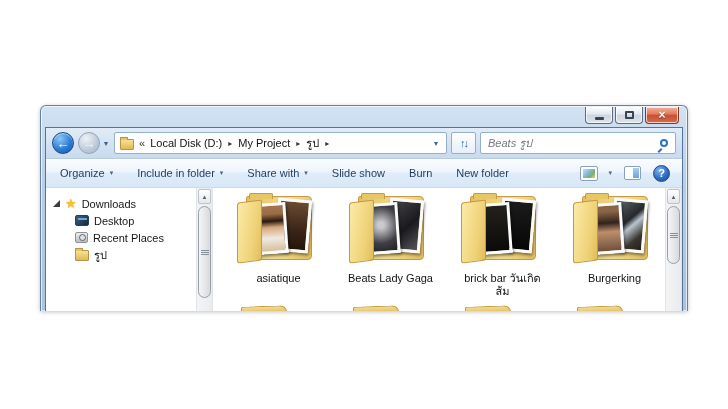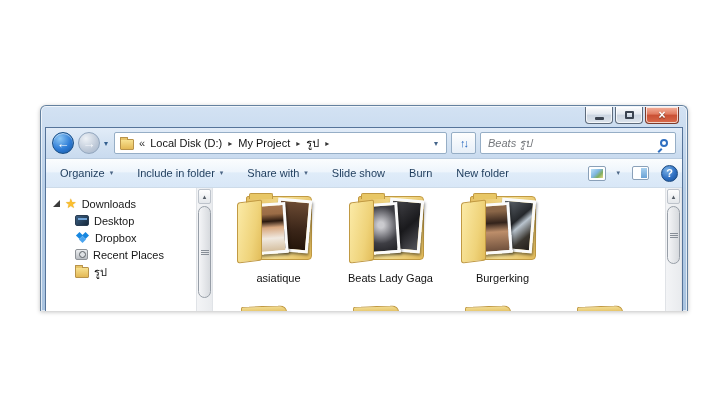--- a/index.html
+++ b/index.html
@@ -55,21 +55,21 @@
     letter-spacing:-2px; cursor:pointer; }
   .searchbox { width:196px; height:22px; flex:0 0 auto; background:#fff; border:1px solid #96aec6;
     border-radius:2px; display:flex; align-items:center; padding:0 7px; cursor:text; }
   .search-ph { flex:1; font-style:italic; color:#75787c; font-size:11px; overflow:hidden; white-space:nowrap; }
   .ic-search { width:8px; height:8px; border:2px solid #2f6fc0; border-radius:50%; position:relative; flex:0 0 auto; }
   .ic-search::after { content:""; position:absolute; width:2px; height:5px; background:#2f6fc0;
     left:-3px; top:7px; transform:rotate(45deg); }
 
   
   .toolbar { height:29px; display:flex; align-items:center; justify-content:space-between;
-    padding:0 4px 0 14px; font-size:11px; color:#1e3c5c;
+    padding:0 12px 0 14px; font-size:11px; color:#1e3c5c;
     background:linear-gradient(180deg,#fbfdfe 0%,#eef5fc 45%,#dfecf9 50%,#d8e7f7 100%);
     border-bottom:1px solid #cddbe9; }
   .tb-left { display:flex; align-items:center; gap:24px; }
   .tb-item { display:flex; align-items:center; cursor:pointer; white-space:nowrap; }
   .dd { font-size:7px; color:#4c6686; margin-left:5px; }
   .tb-right { display:flex; align-items:center; gap:12px; }
   .tb-views { display:flex; align-items:center; gap:5px; cursor:pointer; }
   .ic-views { width:18px; height:15px; border:1px solid #8aa0b8; border-radius:2px; background:#fff;
     padding:2px; }
   .ic-views i { display:block; width:100%; height:100%;
@@ -238,28 +238,20 @@
           <div class="sb-row root">
             <span class="expander"></span>
             <span class="ic-star">★</span>
             <span class="sb-label">Downloads</span>
           </div>
           <div class="sb-row child">
             <span class="ic-desktop"></span>
             <span class="sb-label">Desktop</span>
           </div>
           <div class="sb-row child">
-            <span class="ic-dropbox">
-                <i></i>
-                <i></i>
-                <i></i>
-              </span>
-            <span class="sb-label">Dropbox</span>
-          </div>
-          <div class="sb-row child">
             <span class="ic-recent"></span>
             <span class="sb-label">Recent Places</span>
           </div>
           <div class="sb-row child">
             <span class="ic-fold"></span>
             <span class="sb-label">รูป</span>
           </div>
         </div>
 
         <div class="scrollbar sb-scroll">
@@ -286,20 +278,29 @@
           <div class="folder-item">
             <div class="folder-art">
               <div class="f-back"></div>
               <div class="photo pb" style="background: linear-gradient(135deg, rgb(69, 69, 74) 0%, rgb(26, 26, 29) 55%, rgb(85, 85, 91) 100%);"></div>
               <div class="photo pf" style="background: radial-gradient(circle at 45% 42%, rgb(202, 202, 206) 10%, rgb(143, 143, 149) 32%, rgb(62, 62, 68) 62%, rgb(33, 33, 37) 100%);"></div>
               <div class="f-front"></div>
             </div>
             <div class="f-label"><span>Beats Lady Gaga</span><span class="l2"></span></div>
           </div>
 
+          <div class="folder-item">
+            <div class="folder-art">
+              <div class="f-back"></div>
+              <div class="photo pb" style="background: linear-gradient(rgb(27, 27, 27) 0%, rgb(6, 6, 6) 100%);"></div>
+              <div class="photo pf" style="background: linear-gradient(rgb(36, 33, 28) 0%, rgb(11, 10, 9) 100%);"></div>
+              <div class="f-front"></div>
+            </div>
+            <div class="f-label"><span>brick bar วันเกิด</span><span class="l2">ส้ม</span></div>
+          </div>
 
           <div class="folder-item">
             <div class="folder-art">
               <div class="f-back"></div>
               <div class="photo pb" style="background: linear-gradient(135deg, rgb(86, 92, 99) 8%, rgb(37, 40, 44) 42%, rgb(185, 196, 206) 54%, rgb(58, 54, 47) 78%, rgb(36, 31, 26) 100%);"></div>
               <div class="photo pf" style="background: linear-gradient(rgb(138, 102, 72) 12%, rgb(51, 35, 27) 38%, rgb(189, 142, 106) 58%, rgb(112, 81, 61) 100%);"></div>
               <div class="f-front"></div>
             </div>
             <div class="f-label"><span>Burgerking</span><span class="l2"></span></div>
           </div>

